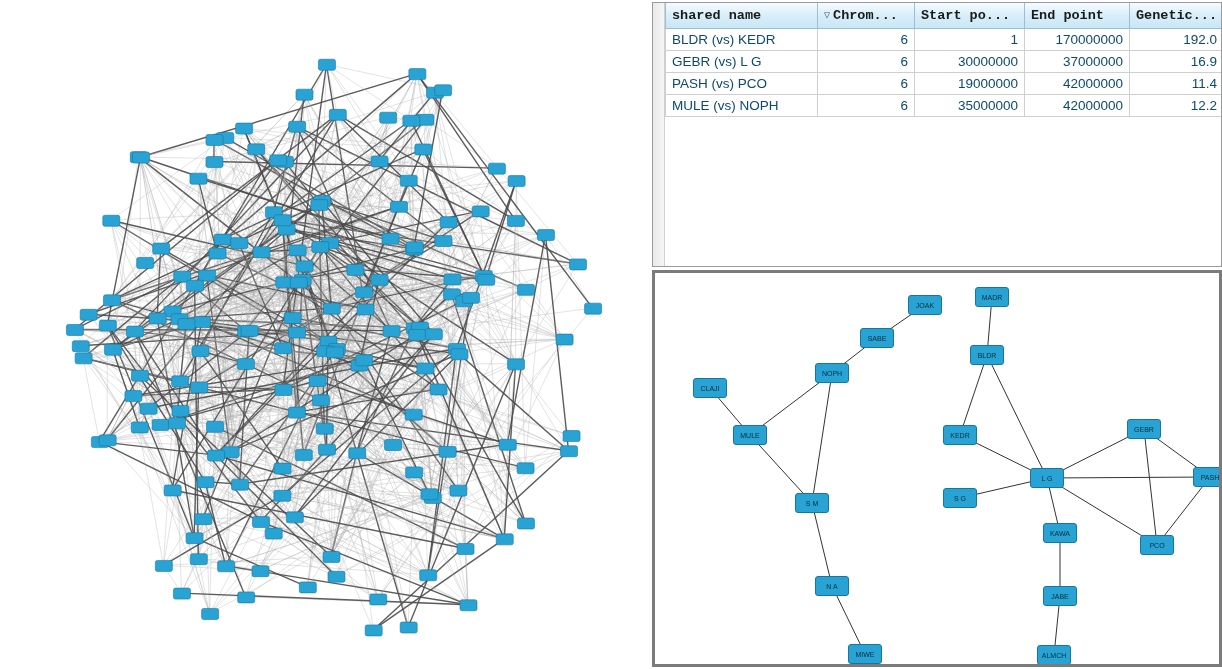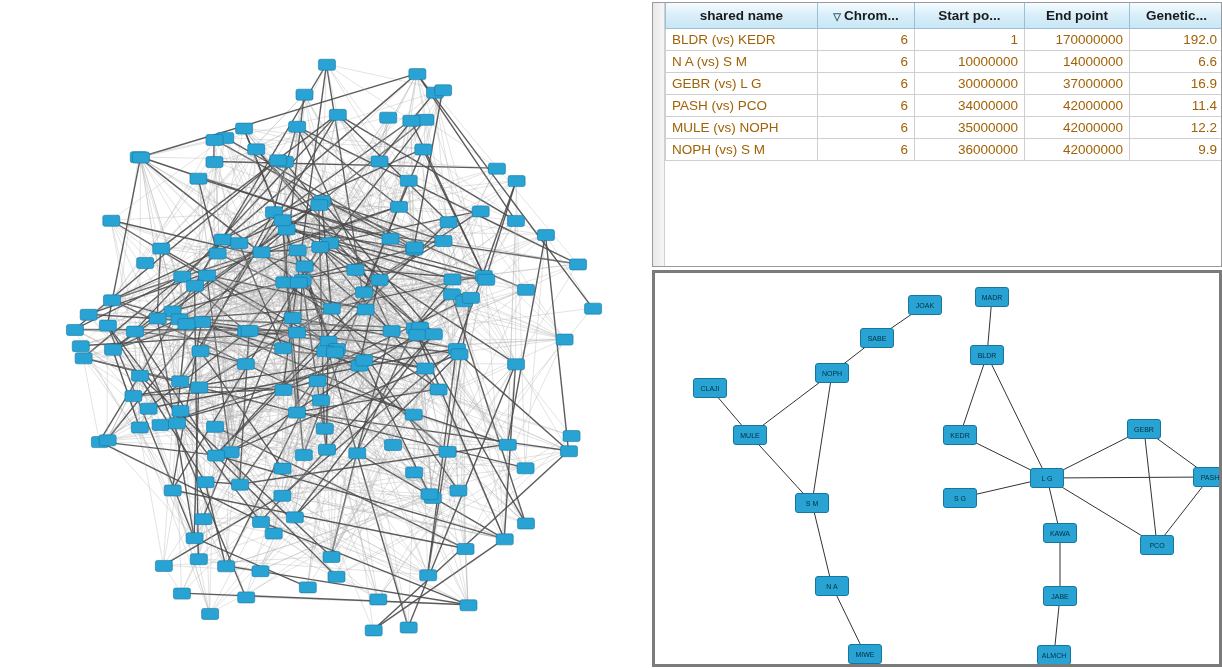--- a/index.html
+++ b/index.html
@@ -48,30 +48,31 @@
   }
   table.net-table th {
     background: linear-gradient(to bottom, #f4fbff 0%, #d8eef9 50%, #c8e6f6 100%);
     border: 1px solid #9cbfd3;
     border-top: none;
     height: 25px;
     font-weight: bold;
     color: #1a1a1a;
     font-size: 13.5px;
     padding: 0 6px;
-    text-align: center;
+    text-align: left;
     overflow: hidden;
     white-space: nowrap;
+    font-family: Liberation Mono, monospace;
   }
   table.net-table td {
     border: 1px solid #cfcfcf;
     height: 21px;
     padding: 0 6px;
     background: #ffffff;
-    color: #a16207;
+    color: #0c4a6e;
     white-space: nowrap;
     overflow: hidden;
     font-size: 13.5px;
   }
   td.num { text-align: right; }
   td.name { text-align: left; }
   th .filter-ico {
     display: inline-block;
     margin-right: 3px;
     color: #3a5a6a;
@@ -1512,53 +1513,39 @@
         </thead>
         <tbody id="table-body">
             <tr>
               <td class="name">BLDR (vs) KEDR</td>
               <td class="num">6</td>
               <td class="num">1</td>
               <td class="num">170000000</td>
               <td class="num">192.0</td>
             </tr>
             <tr>
-              <td class="name">N A (vs) S M</td>
-              <td class="num">6</td>
-              <td class="num">10000000</td>
-              <td class="num">14000000</td>
-              <td class="num">6.6</td>
-            </tr>
-            <tr>
               <td class="name">GEBR (vs) L G</td>
               <td class="num">6</td>
               <td class="num">30000000</td>
               <td class="num">37000000</td>
               <td class="num">16.9</td>
             </tr>
             <tr>
               <td class="name">PASH (vs) PCO</td>
               <td class="num">6</td>
-              <td class="num">34000000</td>
+              <td class="num">19000000</td>
               <td class="num">42000000</td>
               <td class="num">11.4</td>
             </tr>
             <tr>
               <td class="name">MULE (vs) NOPH</td>
               <td class="num">6</td>
               <td class="num">35000000</td>
               <td class="num">42000000</td>
               <td class="num">12.2</td>
-            </tr>
-            <tr>
-              <td class="name">NOPH (vs) S M</td>
-              <td class="num">6</td>
-              <td class="num">36000000</td>
-              <td class="num">42000000</td>
-              <td class="num">9.9</td>
             </tr>
           </tbody>
       </table>
     </div>
   </div>
 
   <div id="network-small">
     <svg id="smallnet" width="564" height="391">
         <line x1="270" y1="32" x2="222" y2="65" stroke="#333" stroke-width="1"></line>
         <line x1="222" y1="65" x2="177" y2="100" stroke="#333" stroke-width="1"></line>

